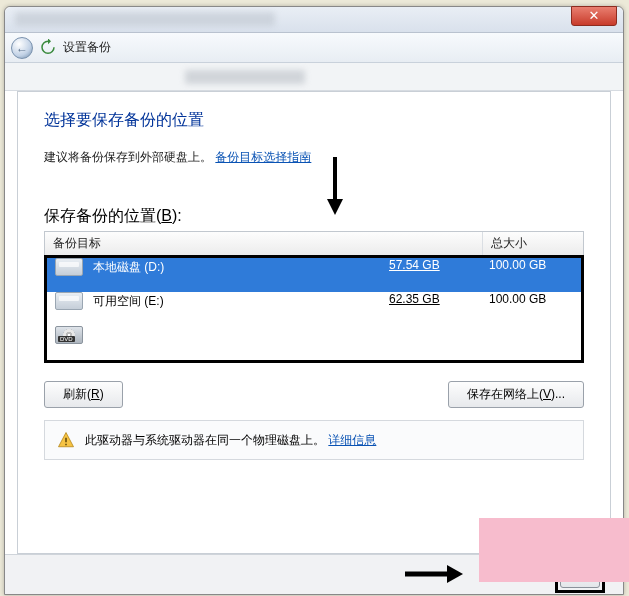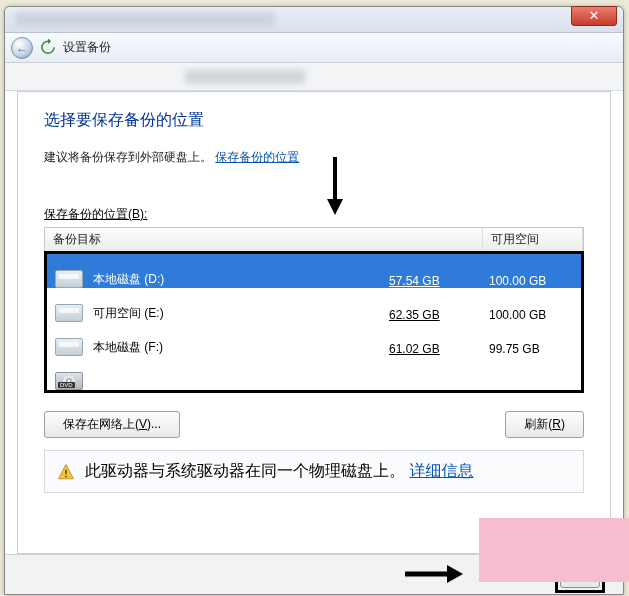--- a/index.html
+++ b/index.html
@@ -92,42 +92,42 @@
   .pad { padding: 18px 26px 10px 26px; }
   h1 {
     color: #003399;
     font-size: 16px;
     font-weight: normal;
     margin-bottom: 18px;
     font-family: Liberation Serif, serif;
   }
   .rec { font-size: 12px; color: #222; margin-bottom: 40px; }
   .rec a { color: #0a53b4; text-decoration: underline; cursor: pointer; }
-  .lbl { font-size: 12px; margin-bottom: 4px; text-decoration: underline; }
+  .lbl { font-size: 16px; margin-bottom: 4px; }
   .lbl .ul { text-decoration: underline; }
   
   .tbl-wrap {
     border: 3px solid #000;
     margin-top: 0;
   }
   .tbl-head {
     display: flex;
     background: linear-gradient(#fdfdfd, #ececec);
     border-bottom: 1px solid #c2c8cf;
     height: 24px;
     align-items: center;
     font-size: 12px;
     color: #222;
   }
   .col-target { flex: 1; padding-left: 8px; border-right: 1px solid #dadee3; height: 100%; display:flex; align-items:center;}
   .col-free { width: 100px; padding-left: 8px; border-right: 1px solid #dadee3; height:100%; display:flex; align-items:center;}
   .col-total { width: 100px; padding-left: 8px; height:100%; display:flex; align-items:center;}
   .row {
     display: flex;
-    align-items: flex-end;
+    align-items: flex-start;
     height: 34px;
     font-size: 12px;
     cursor: pointer;
   }
   .row.sel { background: #2f7bd9; color: #fff; }
   .row .c1 { flex: 1; display: flex; align-items: center; gap: 10px; padding-left: 8px; }
   .row .c2 { width: 100px; padding-left: 8px; text-decoration: underline; }
   .row .c3 { width: 100px; padding-left: 8px; }
   .disk-icon {
     width: 28px; height: 18px;
@@ -170,21 +170,21 @@
     cursor: pointer;
   }
   .btn .ul { text-decoration: underline; }
   
   .warn {
     margin-top: 12px;
     border: 1px solid #d5d9de;
     background: #fafbfc;
     padding: 10px 12px;
     display: flex; align-items: center; gap: 10px;
-    font-size: 16px;
+    font-size: 12px;
   }
   .warn-icon {
     width: 18px; height: 18px;
     display:flex; align-items:center; justify-content:center;
   }
   .warn-icon svg { width:18px; height:18px; }
   .warn a { color: #0a53b4; text-decoration: underline; cursor:pointer; }
   
   .footer {
     position: absolute;
@@ -258,75 +258,67 @@
 
   <div class="subhead">
     <div class="blur2"></div>
   </div>
 
   <div class="content">
     <div class="pad">
       <h1>选择要保存备份的位置</h1>
       <div class="rec">
         <span>建议将备份保存到外部硬盘上。</span>
-        <a>保存备份的位置</a>
+        <a>备份目标选择指南</a>
       </div>
 
       <div class="lbl">
         <span>保存备份的位置(</span><span class="ul">B</span><span>):</span>
       </div>
 
       <div class="tbl-head" style="border:1px solid #c2c8cf; border-bottom:none;font-family:Liberation Serif, serif;">
         <div class="col-target">备份目标</div>
-        <div class="col-free">可用空间</div>
+        <div class="col-total">总大小</div>
       </div>
 
       <div class="tbl-wrap">
         <div class="row sel">
           <div class="c1">
               <div class="disk-icon"></div>
               <span>本地磁盘 (D:)</span>
             </div>
           <div class="c2">57.54 GB</div>
           <div class="c3">100.00 GB</div>
         </div>
         <div class="row">
           <div class="c1">
               <div class="disk-icon"></div>
               <span>可用空间 (E:)</span>
             </div>
           <div class="c2">62.35 GB</div>
           <div class="c3">100.00 GB</div>
-        </div>
-        <div class="row">
-          <div class="c1">
-              <div class="disk-icon"></div>
-              <span>本地磁盘 (F:)</span>
-            </div>
-          <div class="c2">61.02 GB</div>
-          <div class="c3">99.75 GB</div>
         </div>
         <div class="row">
           <div class="c1">
               <div class="dvd-icon">
                 <div class="disc"></div>
                 <div class="dvd-lbl">DVD</div>
               </div>
             </div>
           <div class="c2"></div>
           <div class="c3"></div>
         </div>
       </div>
 
       <div class="btn-row">
         <button class="btn">
-          <span>保存在网络上(</span><span class="ul">V</span><span>)...</span>
+          <span>刷新(</span><span class="ul">R</span><span>)</span>
         </button>
         <button class="btn">
-          <span>刷新(</span><span class="ul">R</span><span>)</span>
+          <span>保存在网络上(</span><span class="ul">V</span><span>)...</span>
         </button>
       </div>
 
       <div class="warn">
         <div class="warn-icon">
           <svg viewBox="0 0 24 24">
               <path fill="#f6c343" stroke="#b08012" stroke-width="1" d="M12 2L2 21h20L12 2z"></path>
               <rect x="11" y="9" width="2" height="6" fill="#5b4408"></rect>
               <rect x="11" y="17" width="2" height="2" fill="#5b4408"></rect>
             </svg>

